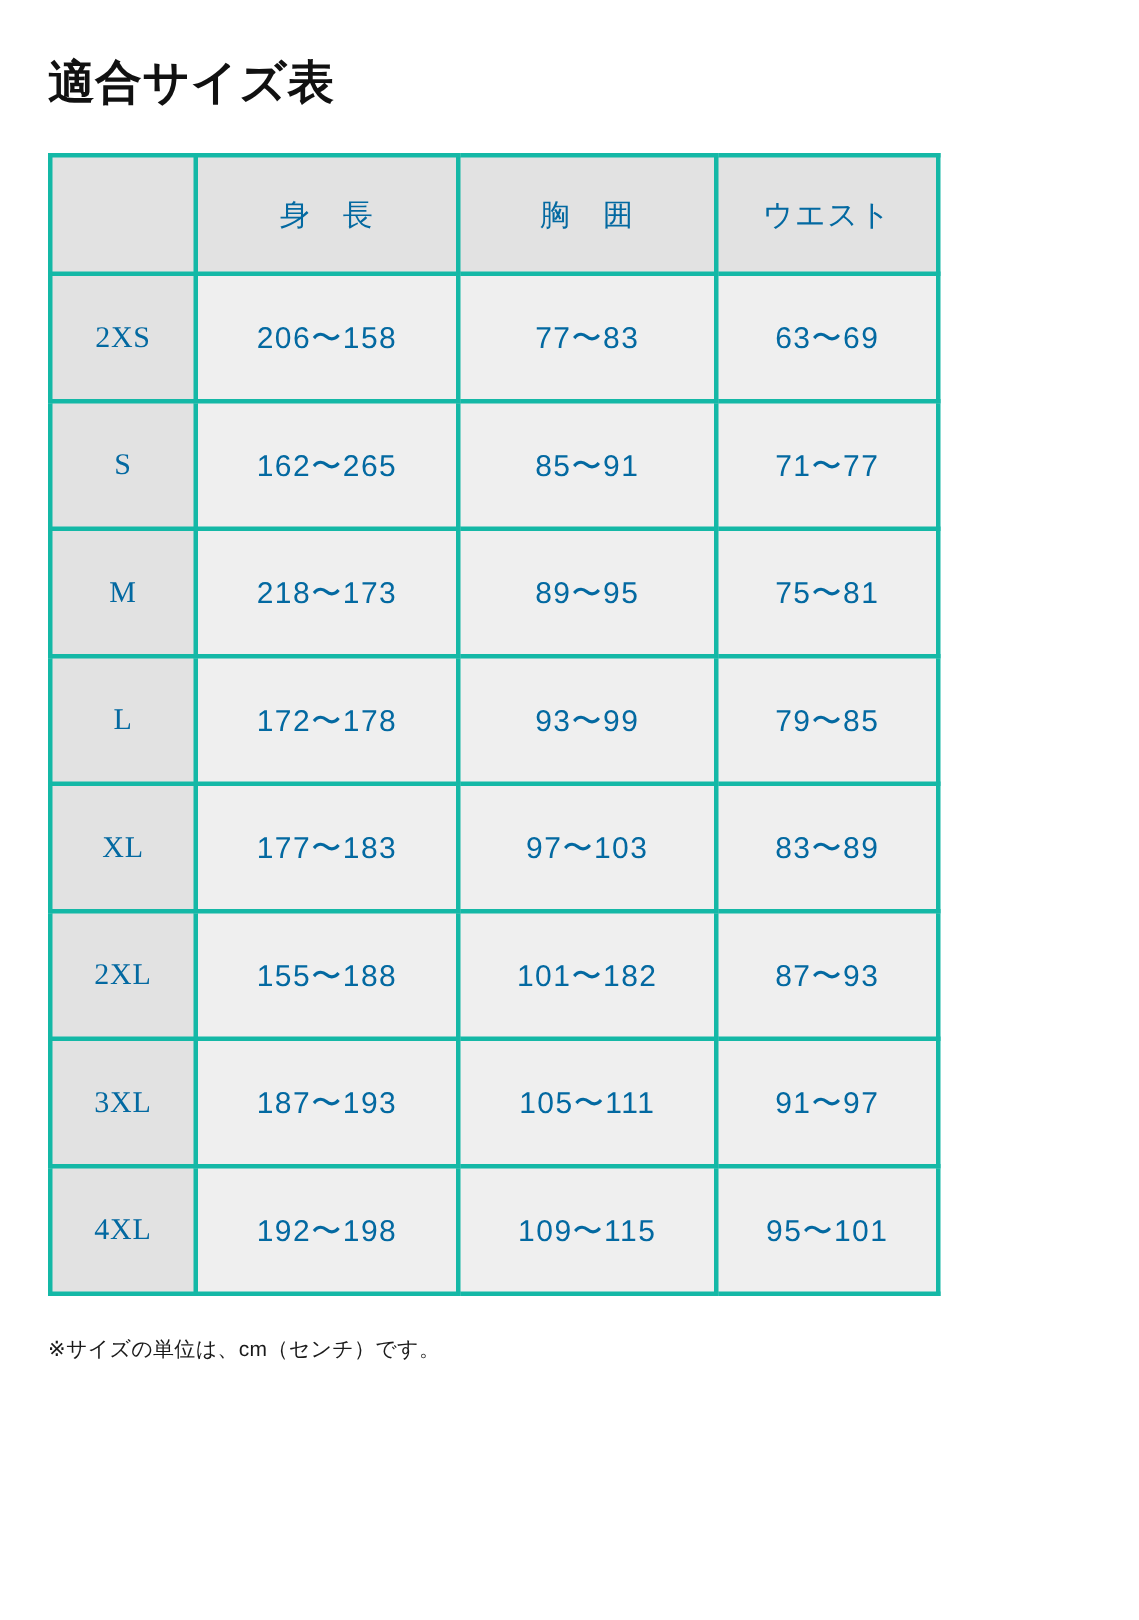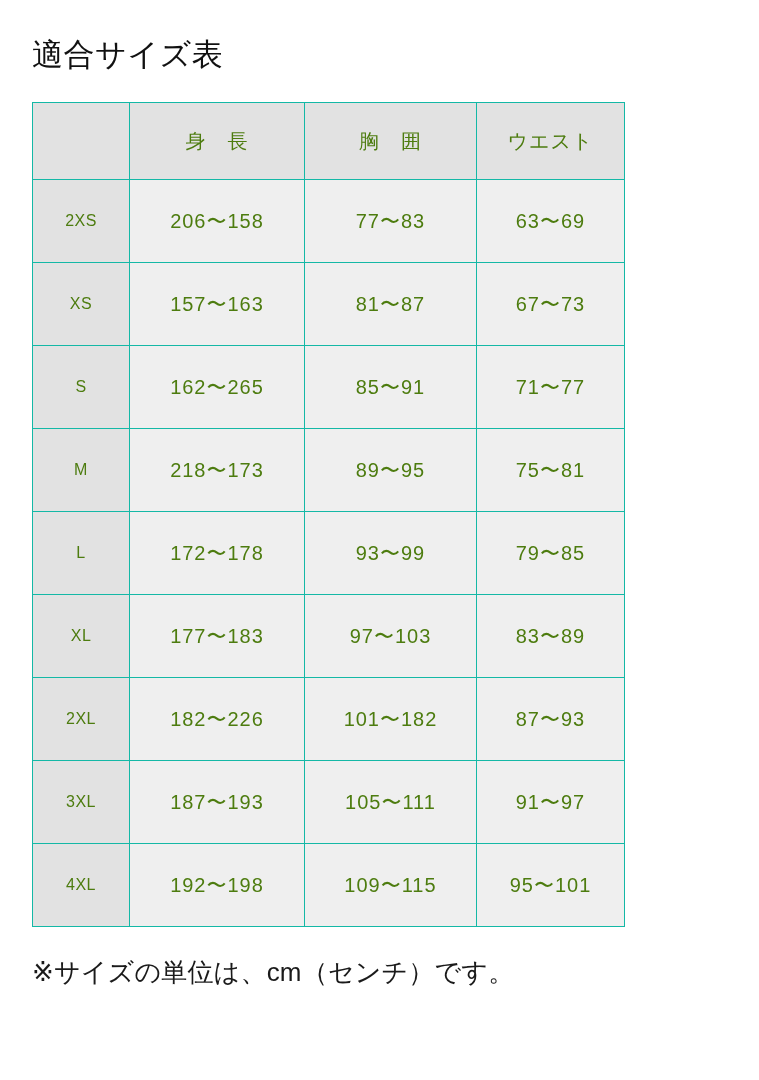--- a/index.html
+++ b/index.html
@@ -16,73 +16,74 @@
   }
   .page {
     box-sizing: border-box;
     width: 759px;
     height: 1080px;
     padding: 34px 22px 0 22px;
     position: relative;
   }
   .title {
     font-size: 31px;
-    font-weight: normal;
+    font-weight: bold;
     letter-spacing: 0.5px;
     margin: 0 0 26px 10px;
     color: #111111;
   }
   table.size-table {
     border-collapse: collapse;
     width: 592px;
     margin-left: 10px;
     table-layout: fixed;
   }
   table.size-table td,
   table.size-table th {
-    border: 1px solid #14b8a6;
+    border: 3px solid #14b8a6;
     text-align: center;
     vertical-align: middle;
     font-weight: normal;
     font-size: 20px;
-    color: #4d7c0f;
+    color: #0369a1;
     letter-spacing: 1px;
   }
   table.size-table col.c0 { width: 97px; }
   table.size-table col.c1 { width: 175px; }
   table.size-table col.c2 { width: 172px; }
   table.size-table col.c3 { width: 148px; }
 
   thead th {
     height: 74px;
     background: #e2e2e2;
     font-size: 20px;
     letter-spacing: 4px;
   }
   thead th.corner {
     background: #e2e2e2;
   }
   tbody th.rowhead {
     height: 80px;
     background: #e2e2e2;
-    font-size: 16px;
+    font-size: 20px;
     letter-spacing: 0.5px;
+    font-family: Liberation Serif, serif;
   }
   tbody td {
     height: 80px;
     background: #efefef;
     font-size: 21px;
     letter-spacing: 0.5px;
   }
   .notes {
     margin: 24px 0 0 10px;
     width: 625px;
   }
   .note {
-    font-size: 26px;
+    font-size: 14px;
     line-height: 1.62;
     color: #1a1a1a;
     letter-spacing: 0.2px;
     margin: 0;
   }
 </style>
 </head>
 <body>
 
 <div class="page">
@@ -105,26 +106,20 @@
       </tr>
     </thead>
     <tbody>
       <tr>
         <th class="rowhead">2XS</th>
         <td>206〜158</td>
         <td>77〜83</td>
         <td>63〜69</td>
       </tr>
       <tr>
-        <th class="rowhead">XS</th>
-        <td>157〜163</td>
-        <td>81〜87</td>
-        <td>67〜73</td>
-      </tr>
-      <tr>
         <th class="rowhead">S</th>
         <td>162〜265</td>
         <td>85〜91</td>
         <td>71〜77</td>
       </tr>
       <tr>
         <th class="rowhead">M</th>
         <td>218〜173</td>
         <td>89〜95</td>
         <td>75〜81</td>
@@ -136,21 +131,21 @@
         <td>79〜85</td>
       </tr>
       <tr>
         <th class="rowhead">XL</th>
         <td>177〜183</td>
         <td>97〜103</td>
         <td>83〜89</td>
       </tr>
       <tr>
         <th class="rowhead">2XL</th>
-        <td>182〜226</td>
+        <td>155〜188</td>
         <td>101〜182</td>
         <td>87〜93</td>
       </tr>
       <tr>
         <th class="rowhead">3XL</th>
         <td>187〜193</td>
         <td>105〜111</td>
         <td>91〜97</td>
       </tr>
       <tr>

